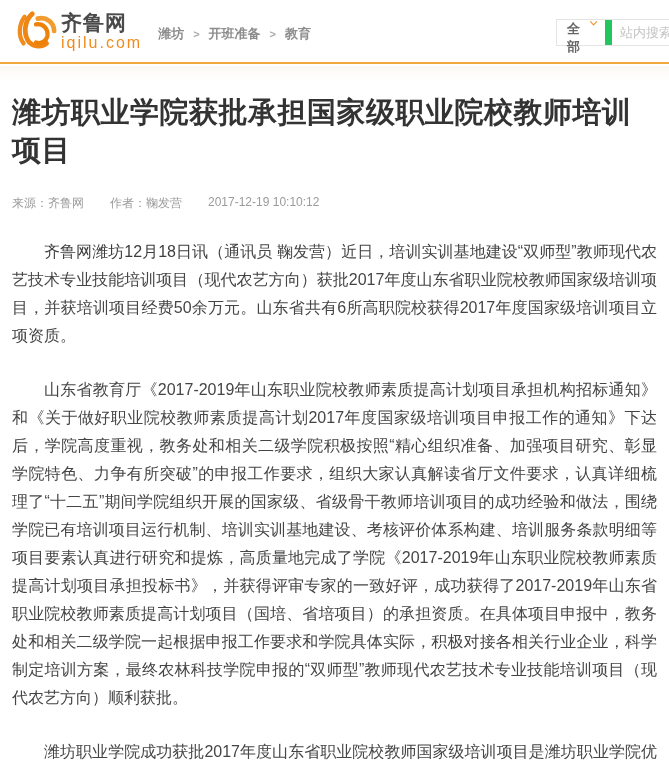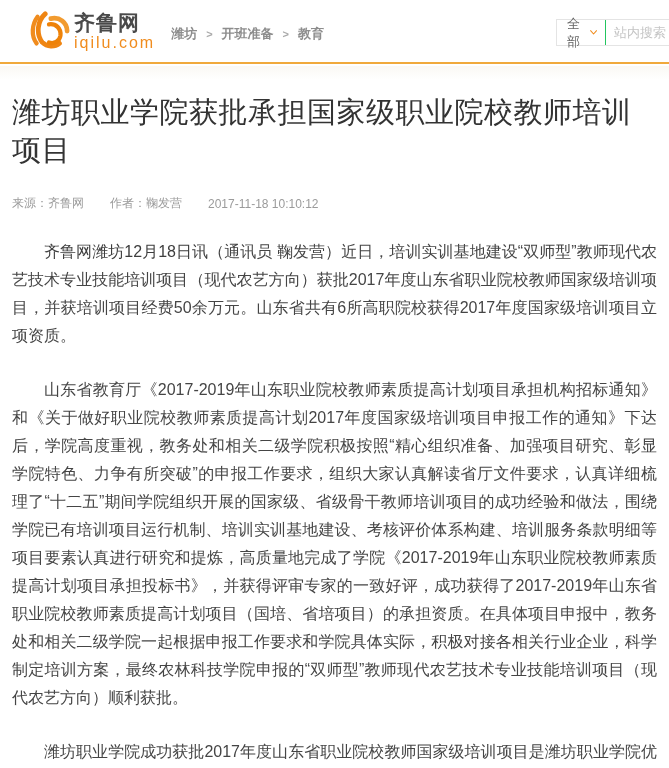--- a/index.html
+++ b/index.html
@@ -10,21 +10,21 @@
     overflow: hidden;
     background: #ffffff;
     font-family: "Liberation Sans", "DejaVu Sans", sans-serif;
     position: relative;
   }
 
   
   .header {
     position: relative;
     height: 64px;
-    padding: 0 23px;
+    padding: 0 10px;
     display: flex;
     align-items: center;
     border-bottom: 2px solid #f0a93c;
   }
   .header::after {
     content: "";
     position: absolute;
     left: 0; right: 0; top: 66px;
     height: 14px;
     background: linear-gradient(#faf8f4, #ffffff);
@@ -73,56 +73,56 @@
     top: 19px;
     width: 240px;
     height: 27px;
     border: 1px solid #e4e4e4;
     background: #fff;
     display: flex;
     align-items: center;
   }
   .search-cat {
     display: flex;
-    align-items: center;
+    align-items: flex-start;
     padding: 0 8px 0 10px;
     height: 100%;
     cursor: pointer;
-    border-right: 1px solid #22c55e;
+    border-right: 7px solid #22c55e;
+    font-weight: bold;
   }
   .search-cat-label { font-size: 13px; color: #666; margin-right: 6px; }
   .chevron-down { width: 11px; height: 7px; }
   .search-input {
     border: none;
     outline: none;
     height: 100%;
     flex: 1;
     padding: 0 8px;
     font-size: 13px;
     color: #555;
     font-family: "Liberation Sans", "DejaVu Sans", sans-serif;
   }
   .search-input::placeholder { color: #c4c4c4; }
 
   
   .content { padding: 0 12px; }
   .article-title {
     margin-top: 30px;
     font-size: 29px;
-    font-weight: normal;
+    font-weight: bold;
     color: #333333;
     line-height: 1.3;
     letter-spacing: 0.5px;
   }
   .article-meta {
     margin-top: 26px;
     font-size: 12px;
     color: #9b9b9b;
     display: flex;
-    align-items: center;
   }
   .article-meta .meta-item { margin-right: 26px; }
 
   .article-body { margin-top: 26px; }
   .article-body p {
     font-size: 16px;
     line-height: 28px;
     color: #454545;
     text-indent: 2em;
     text-align: justify;
@@ -167,21 +167,21 @@
     <input class="search-input" type="text" placeholder="站内搜索" style="">
   </div>
 </div>
 
 <div class="content">
   <h1 class="article-title">潍坊职业学院获批承担国家级职业院校教师培训项目</h1>
 
   <div class="article-meta">
     <span class="meta-item">来源：齐鲁网</span>
     <span class="meta-item">作者：鞠发营</span>
-    <span class="meta-item">2017-11-18 10:10:12</span>
+    <span class="meta-item">2017-12-19 10:10:12</span>
   </div>
 
   <div class="article-body">
     <p><b>齐鲁网潍坊12月18日讯</b><span>（通讯员 鞠发营）近日，培训实训基地建设“双师型”教师现代农艺技术专业技能培训项目（现代农艺方向）获批2017年度山东省职业院校教师国家级培训项目，并获培训项目经费50余万元。山东省共有6所高职院校获得2017年度国家级培训项目立项资质。</span></p>
     <p><span>山东省教育厅《2017-2019年山东职业院校教师素质提高计划项目承担机构招标通知》和《关于做好职业院校教师素质提高计划2017年度国家级培训项目申报工作的通知》下达后，学院高度重视，教务处和相关二级学院积极按照“精心组织准备、加强项目研究、彰显学院特色、力争有所突破”的申报工作要求，组织大家认真解读省厅文件要求，认真详细梳理了“十二五”期间学院组织开展的国家级、省级骨干教师培训项目的成功经验和做法，围绕学院已有培训项目运行机制、培训实训基地建设、考核评价体系构建、培训服务条款明细等项目要素认真进行研究和提炼，高质量地完成了学院《2017-2019年山东职业院校教师素质提高计划项目承担投标书》，并获得评审专家的一致好评，成功获得了2017-2019年山东省职业院校教师素质提高计划项目（国培、省培项目）的承担资质。在具体项目申报中，教务处和相关二级学院一起根据申报工作要求和学院具体实际，积极对接各相关行业企业，科学制定培训方案，最终农林科技学院申报的“双师型”教师现代农艺技术专业技能培训项目（现代农艺方向）顺利获批。</span></p>
     <p><span>潍坊职业学院成功获批2017年度山东省职业院校教师国家级培训项目是潍坊职业学院优质高职院校建设取得的标志性成果之一，充分体现了潍坊职业学院一直以来狠抓内涵建设的专业建设成果，凸显了潍坊职业学院相关专业和师资在全省的优势地位，进一步提升了我院办学影响力。下一步，教务处将会同二级学院和相关部门一起，进一步优化项目培训方案中的培训目标、培训内容和考核标准等相关内容，并在项目平台通知发布、参培人员答疑、开班准备、后勤保障等方面的工作，确保该培训项目顺利圆满完成。</span></p>
   </div>
 </div>
 
 </body></html>

